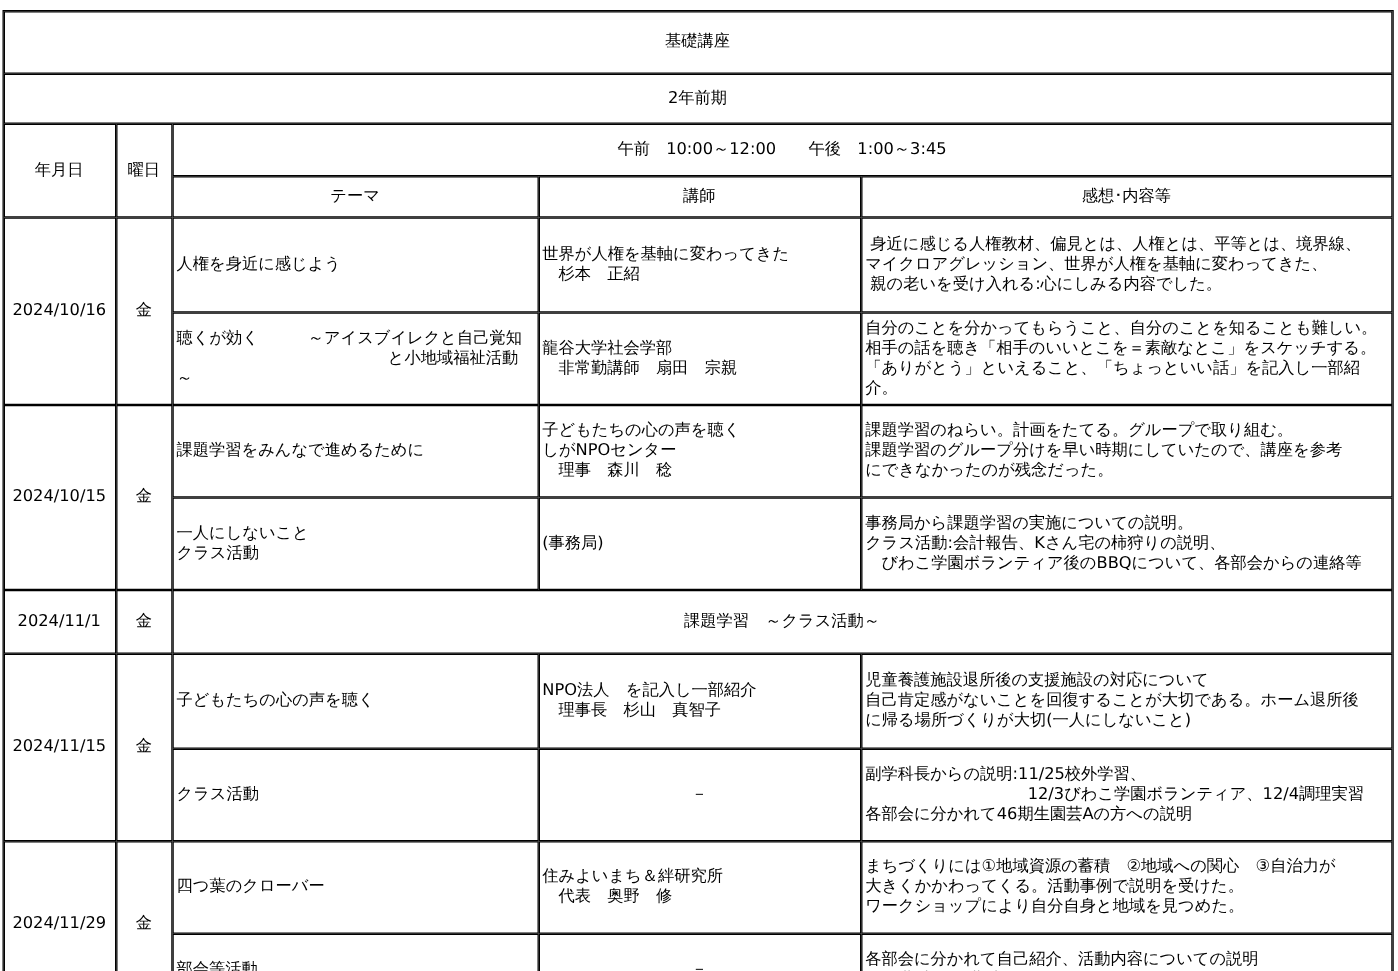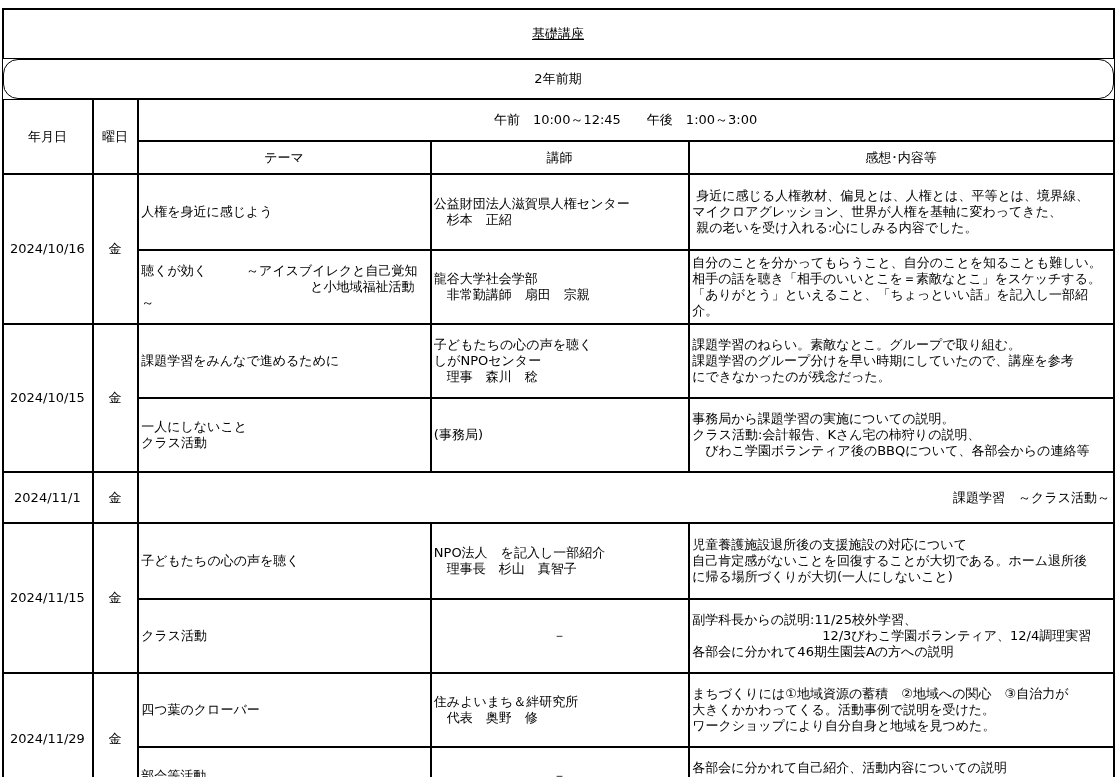--- a/index.html
+++ b/index.html
@@ -29,23 +29,23 @@
     line-height: 16px;
     vertical-align: middle;
     padding: 2px 3px 2px 2px;
     white-space: pre-wrap;
     overflow: hidden;
     word-break: break-all;
   }
   td.c { text-align: center; }
   td.l { text-align: left; }
   
-  td.merged-activity { text-align: right; padding-left: 295px; margin-left: 32px; }
-  tr.r-title  td { height: 44px; text-decoration: underline; }
-  tr.r-sub    td { height: 34px; border-radius: 15px; }
+  td.merged-activity { text-align: center; padding-left: 295px; margin-left: 32px; }
+  tr.r-title  td { height: 44px; }
+  tr.r-sub    td { height: 34px; }
   tr.r-time   td { height: 36px; }
   tr.r-cols   td { height: 27px; }
   tr.r-tall-a td { height: 70px; }
   tr.r-tall-b td { height: 68px; }
   tr.r-single td { height: 45px; }
   tr.r-last   td { height: 52px; }
 </style>
 </head>
 <body>
 
@@ -64,34 +64,34 @@
       <td class="c" colspan="5">基礎講座</td>
     </tr>
 
     <tr class="r-sub">
       <td class="c" colspan="5">2年前期</td>
     </tr>
 
     <tr class="r-time">
       <td class="c" rowspan="2">年月日</td>
       <td class="c" rowspan="2">曜日</td>
-      <td class="c" colspan="3">午前　10:00～12:45　　午後　1:00～3:00</td>
+      <td class="c" colspan="3">午前　10:00～12:00　　午後　1:00～3:45</td>
     </tr>
 
     <tr class="r-cols">
       <td class="c">テーマ</td>
       <td class="c">講師</td>
       <td class="c">感想･内容等</td>
     </tr>
 
     <tr class="r-tall-a">
       <td class="c" rowspan="2">2024/10/16</td>
       <td class="c" rowspan="2">金</td>
       <td class="l">人権を身近に感じよう</td>
-      <td class="l">公益財団法人滋賀県人権センター
+      <td class="l">世界が人権を基軸に変わってきた
 　杉本　正紹</td>
       <td class="l"> 身近に感じる人権教材、偏見とは、人権とは、平等とは、境界線、
 マイクロアグレッション、世界が人権を基軸に変わってきた、
  親の老いを受け入れる:心にしみる内容でした。</td>
     </tr>
     <tr class="r-tall-b">
       <td class="l">聴くが効く　　　～アイスブイレクと自己覚知
 　　　　　　　　　　　　　と小地域福祉活動～</td>
       <td class="l">龍谷大学社会学部
 　非常勤講師　扇田　宗親</td>
@@ -100,21 +100,21 @@
 「ありがとう」といえること、「ちょっといい話」を記入し一部紹介。</td>
     </tr>
 
     <tr class="r-tall-b">
       <td class="c" rowspan="2">2024/10/15</td>
       <td class="c" rowspan="2">金</td>
       <td class="l">課題学習をみんなで進めるために</td>
       <td class="l">子どもたちの心の声を聴く
 しがNPOセンター
 　理事　森川　稔</td>
-      <td class="l">課題学習のねらい。素敵なとこ。グループで取り組む。
+      <td class="l">課題学習のねらい。計画をたてる。グループで取り組む。
 課題学習のグループ分けを早い時期にしていたので、講座を参考
 にできなかったのが残念だった。</td>
     </tr>
     <tr class="r-tall-b">
       <td class="l">一人にしないこと
 クラス活動</td>
       <td class="l">(事務局)</td>
       <td class="l">事務局から課題学習の実施についての説明。
 クラス活動:会計報告、Kさん宅の柿狩りの説明、
 　びわこ学園ボランティア後のBBQについて、各部会からの連絡等</td>

